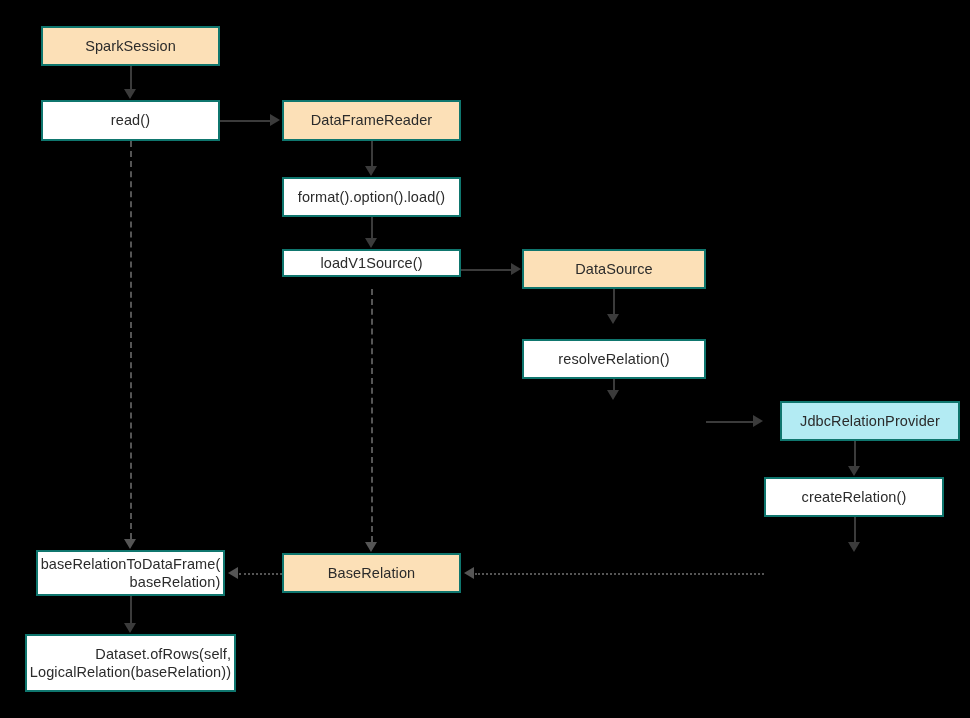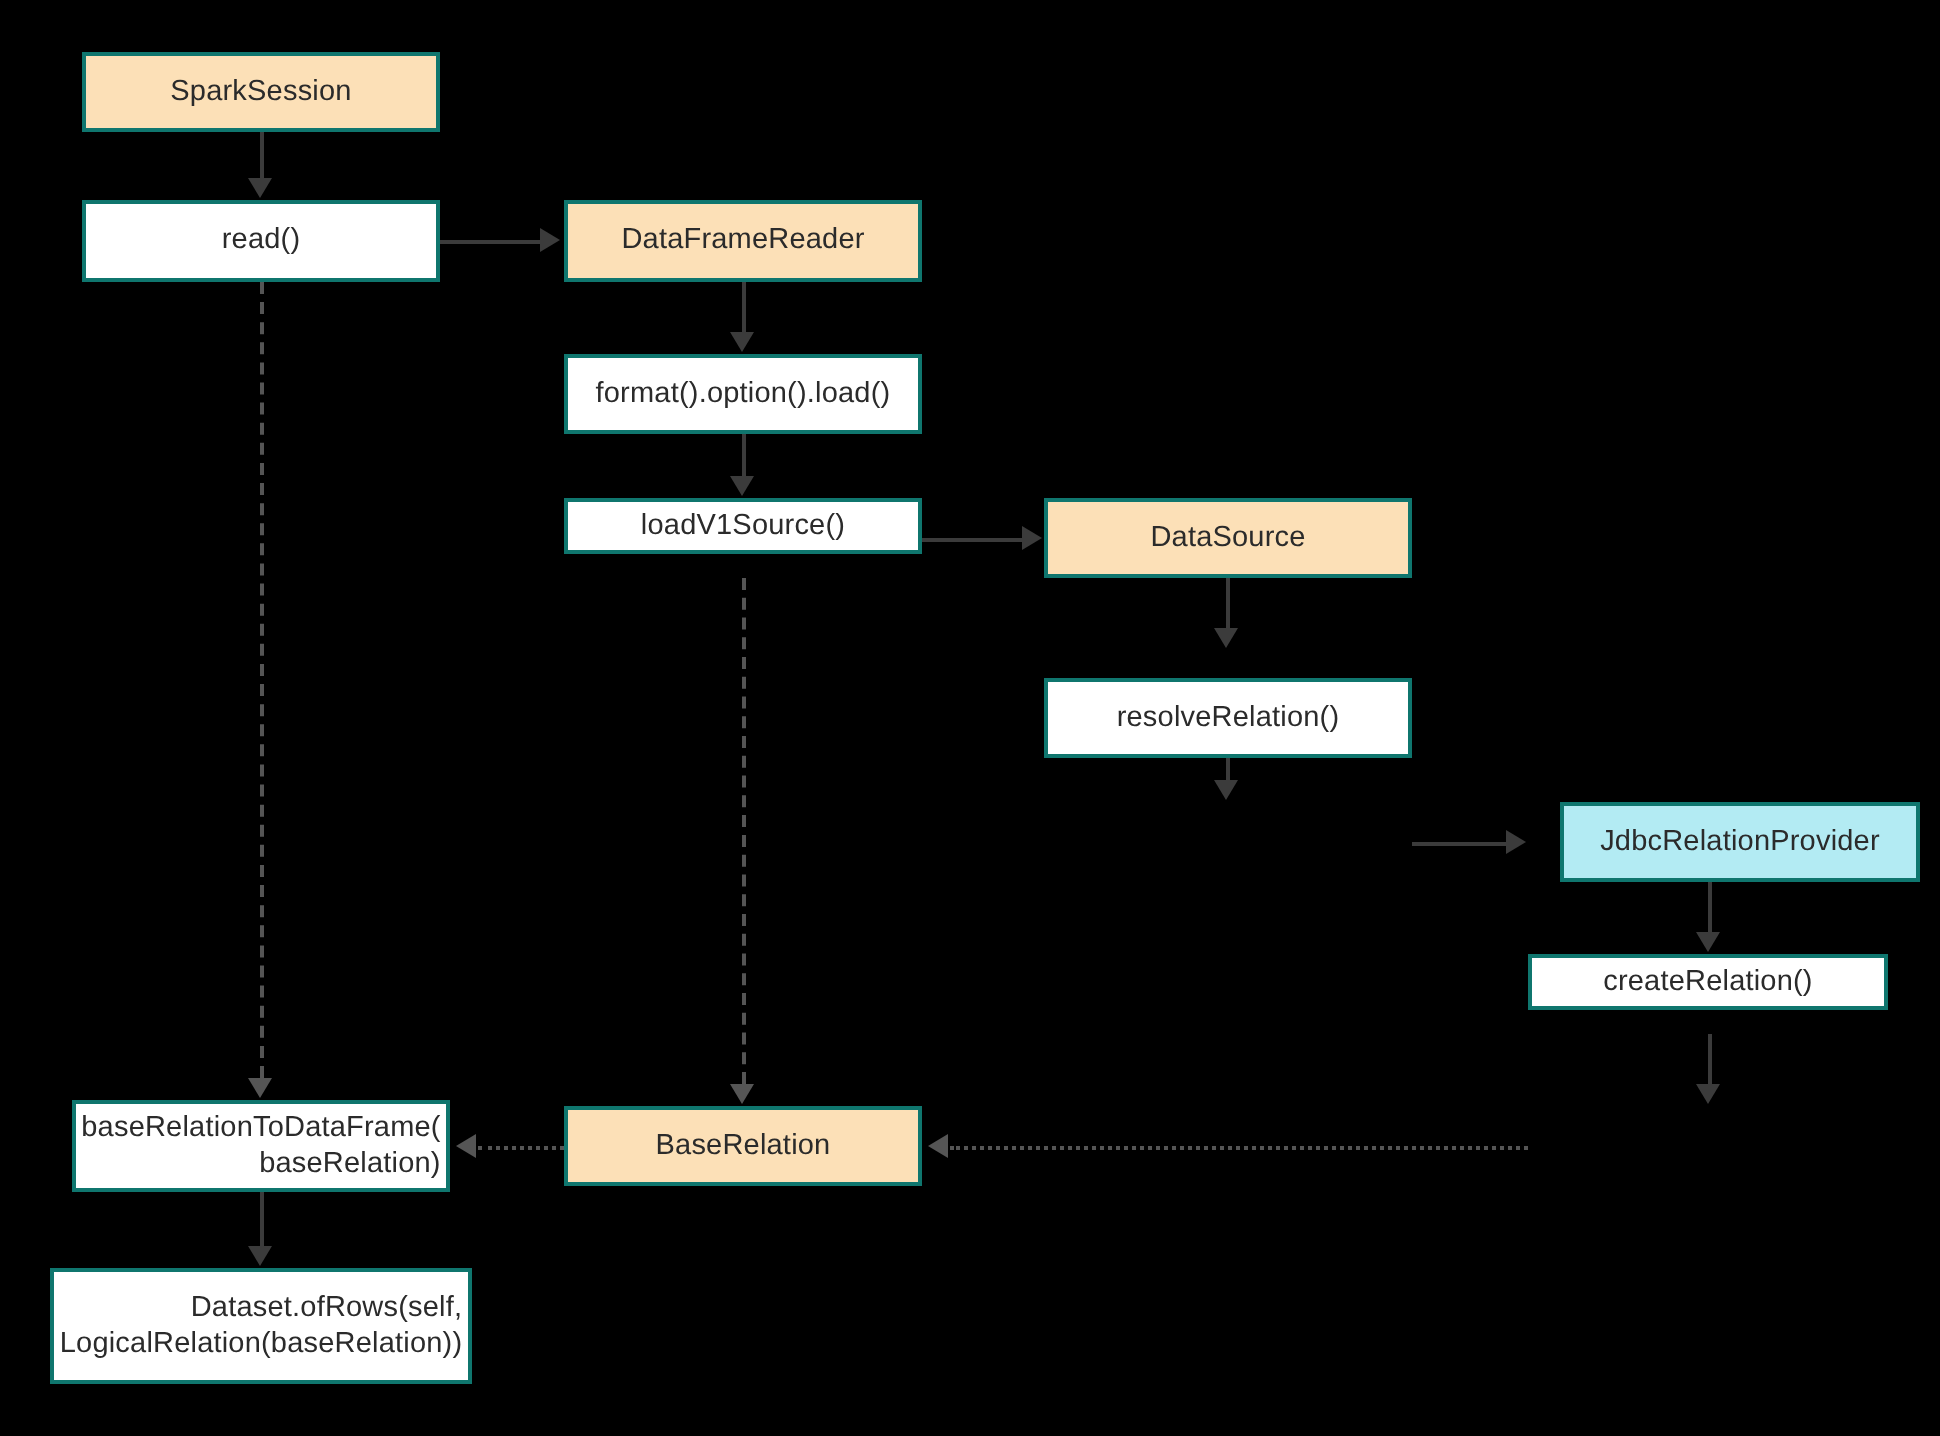--- a/index.html
+++ b/index.html
@@ -161,21 +161,21 @@
 
   <div class="node white" style="left:522px; top:325px; width:184px; height:40px;margin-top:14px;">
     <span>resolveRelation()</span>
   </div>
 
 
   <div class="node blue" style="left:764px; top:401px; width:180px; height:40px;margin-left:16px;">
     <span>JdbcRelationProvider</span>
   </div>
 
-  <div class="node white" style="left:764px; top:477px; width:180px; height:28px;">
+  <div class="node white" style="left:764px; top:477px; width:180px; height:40px;">
     <span>createRelation()</span>
   </div>
 
 
   <div class="node white" style="left:36px; top:550px; width:189px; height:46px;">
     <span>baseRelationToDataFrame(
 baseRelation)</span>
   </div>
 
   <div class="node orange" style="left:282px; top:553px; width:179px; height:40px;">

